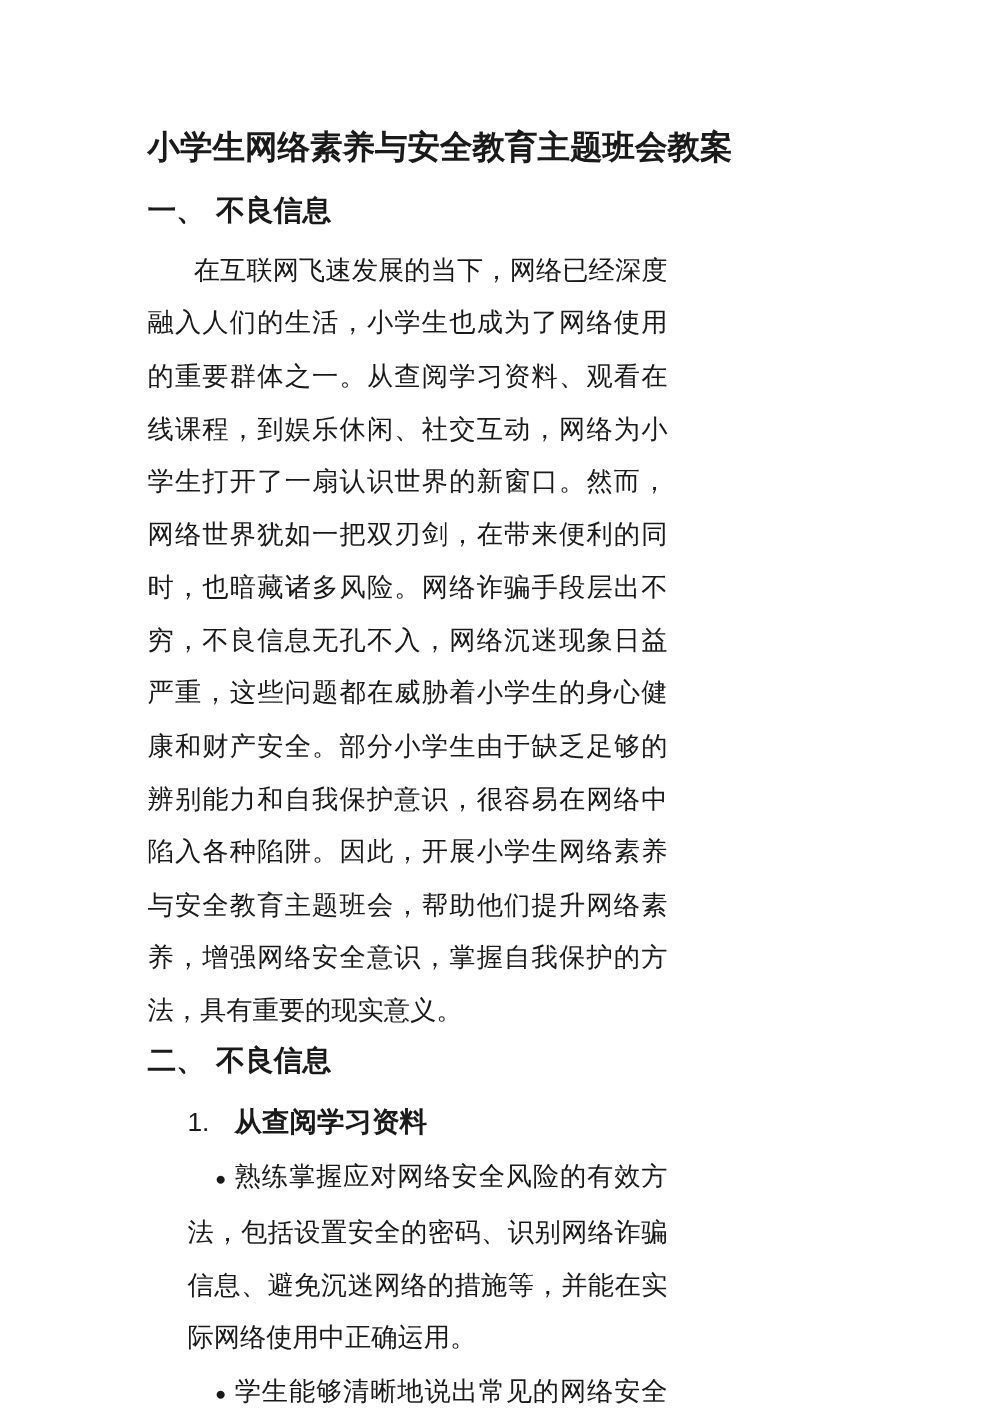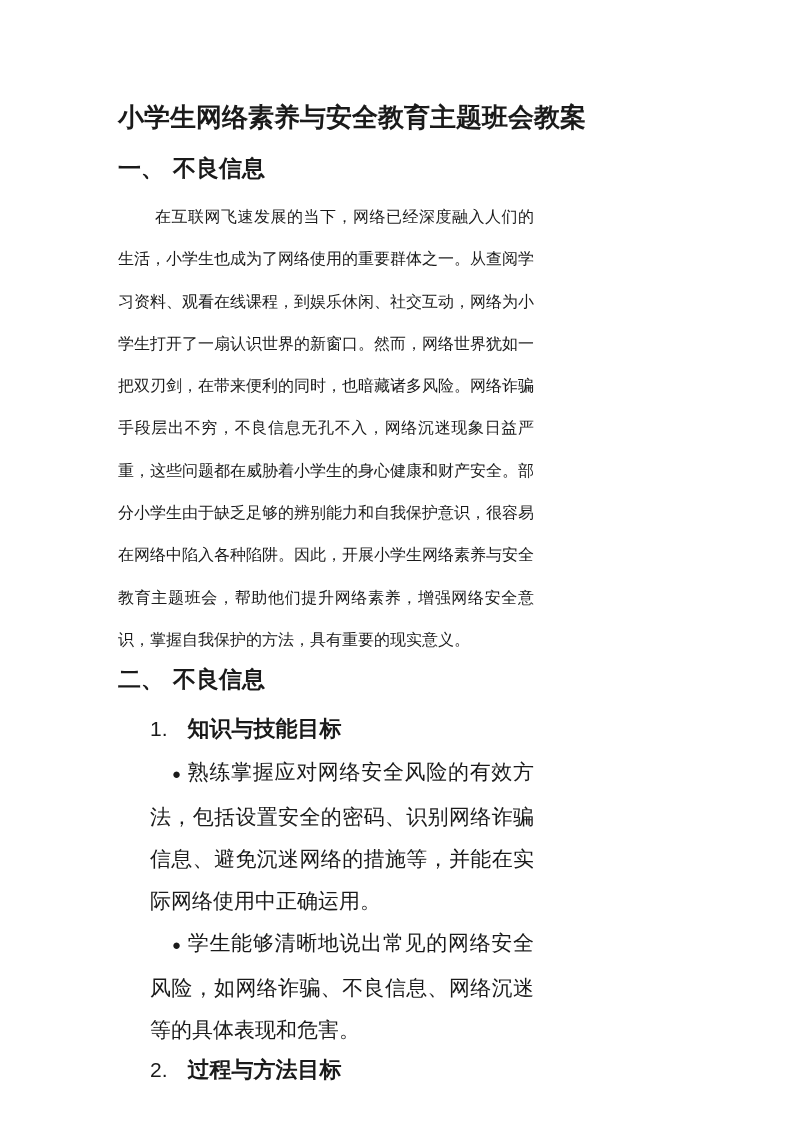--- a/index.html
+++ b/index.html
@@ -37,21 +37,21 @@
     margin: 0;
     font-size: 23px;
     line-height: 30px;
     font-weight: 700;
   }
   h2.sec .sec-num { margin-right: 9px; }
   h2.sec-background { margin-top: 19px; }
   h2.sec-purpose   { margin-top: 3px; }
   p.body-par {
     margin: 13px 0 0 0;
-    font-size: 16px;
+    font-size: 21px;
     line-height: 42.3px;
     text-align: justify;
     text-indent: 37px;
   }
   h3.sub {
     display: flex;
     align-items: baseline;
     margin: 0 0 0 32px;
     font-size: 22px;
     line-height: 30px;
@@ -95,21 +95,21 @@
 
     <p class="body-par">在互联网飞速发展的当下，网络已经深度融入人们的生活，小学生也成为了网络使用的重要群体之一。从查阅学习资料、观看在线课程，到娱乐休闲、社交互动，网络为小学生打开了一扇认识世界的新窗口。然而，网络世界犹如一把双刃剑，在带来便利的同时，也暗藏诸多风险。网络诈骗手段层出不穷，不良信息无孔不入，网络沉迷现象日益严重，这些问题都在威胁着小学生的身心健康和财产安全。部分小学生由于缺乏足够的辨别能力和自我保护意识，很容易在网络中陷入各种陷阱。因此，开展小学生网络素养与安全教育主题班会，帮助他们提升网络素养，增强网络安全意识，掌握自我保护的方法，具有重要的现实意义。</p>
 
     <h2 class="sec sec-purpose">
       <span class="sec-num">二、</span>
       <span class="sec-label">不良信息</span>
     </h2>
 
     <h3 class="sub sub-knowledge">
       <span class="sub-num">1.</span>
-      <span class="sub-label">知识与技能目标</span>
+      <span class="sub-label">从查阅学习资料</span>
     </h3>
 
     <ul class="bullets">
       <li>
         <span class="blt">●</span><span>熟练掌握应对网络安全风险的有效方法，包括设置安全的密码、识别网络诈骗信息、避免沉迷网络的措施等，并能在实际网络使用中正确运用。</span>
       </li>
       <li>
         <span class="blt">●</span><span>学生能够清晰地说出常见的网络安全风险，如网络诈骗、不良信息、网络沉迷等的具体表现和危害。</span>
       </li>
     </ul>

